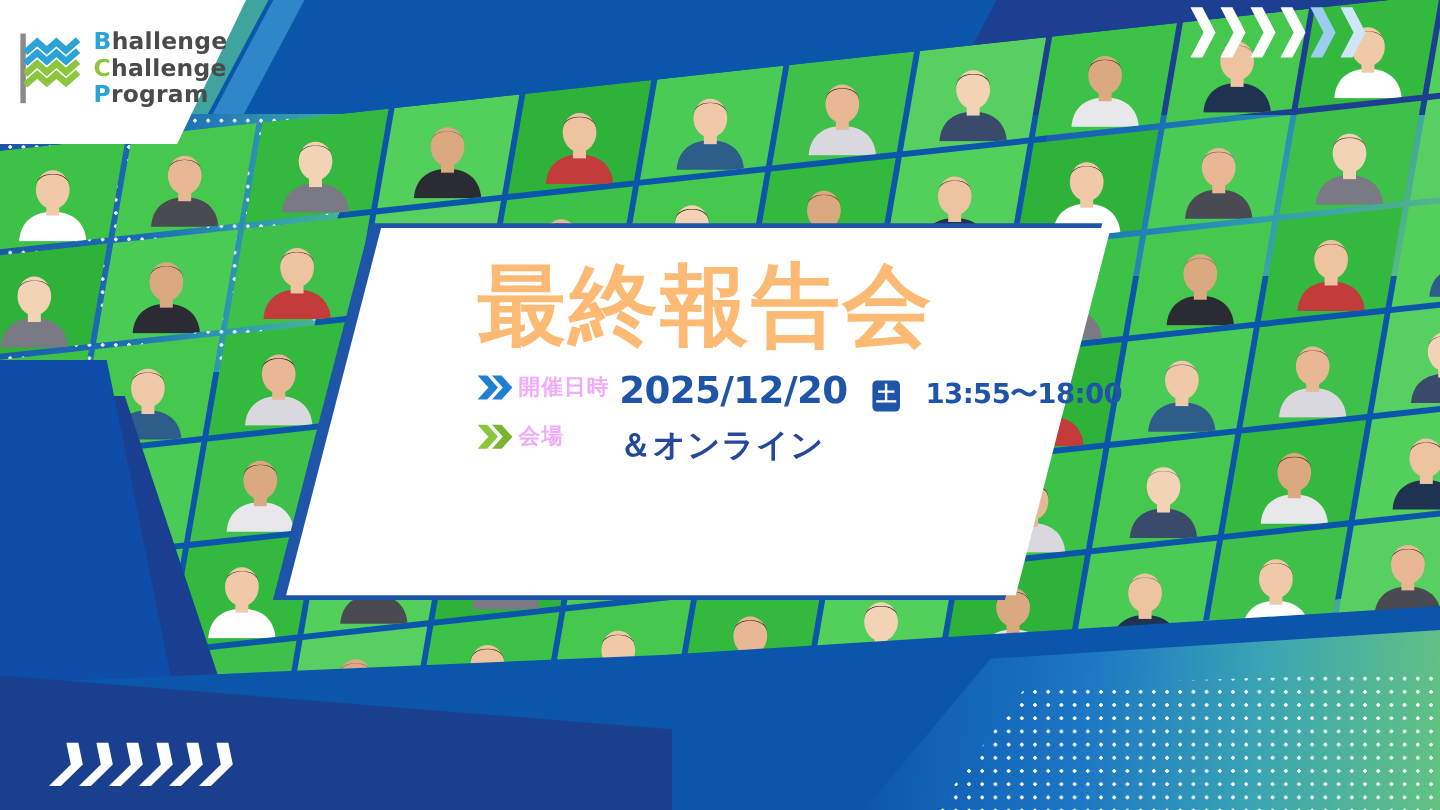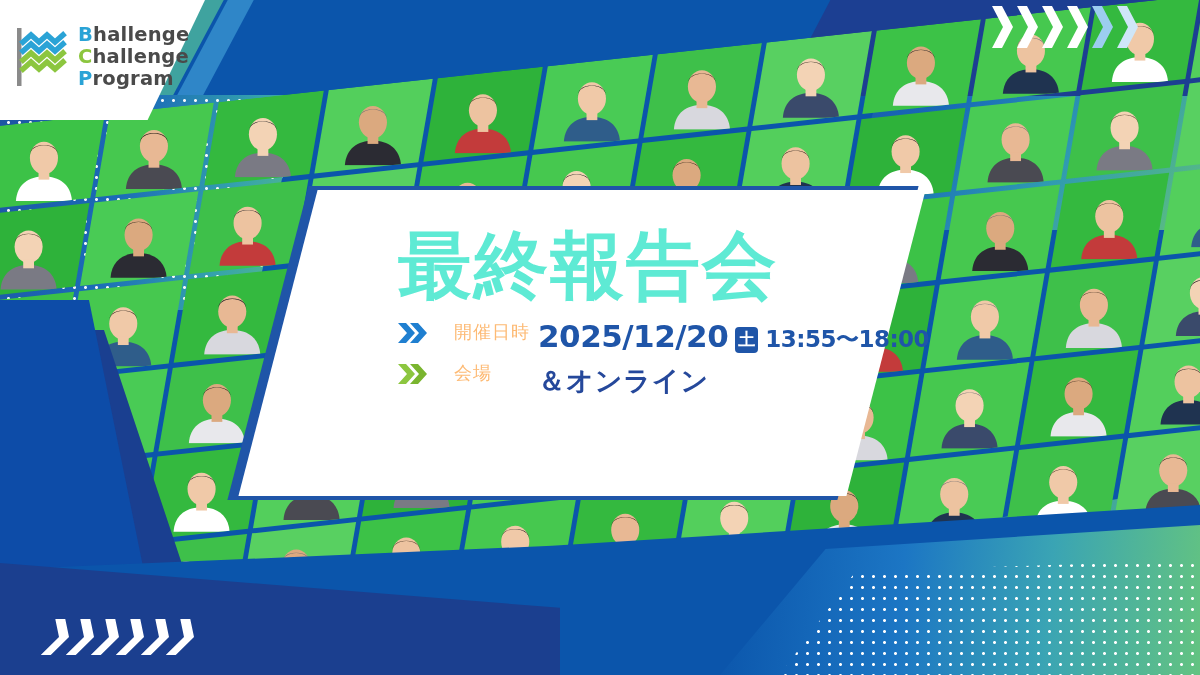--- a/index.html
+++ b/index.html
@@ -213,55 +213,54 @@
     left: 120px; top: 22px;
     width: 470px;
   }
 
   .ev-title {
     font-family: "DejaVu Sans", "Liberation Sans", sans-serif;
     font-weight: 900;
     font-size: 74px;
     line-height: 1;
     letter-spacing: 2px;
-    color: #5eead4;
-    margin: 16px 0 16px 0;
+    color: #fdba74;
+    margin: 6px 0 16px 0;
     white-space: nowrap;
   }
 
   .info-row {
     display: flex;
     align-items: flex-start;
     margin-bottom: 4px;
   }
   .chev-mark {
     flex: none;
     width: 30px;
     height: 22px;
     margin-top: 4px;
     margin-right: 4px;
   }
   .info-label {
     flex: none;
     width: 84px;
     font-family: "DejaVu Sans", sans-serif;
-    font-weight: normal;
+    font-weight: bold;
     font-size: 18px;
-    color: #fdba74;
+    color: #f0abfc;
     letter-spacing: 1px;
     white-space: nowrap;
     padding-top: 2px;
-    margin-left: 22px;
   }
   .info-value { flex: 1; }
 
   .date-line {
     display: flex;
     align-items: baseline;
-    gap: 7px;
+    gap: 21px;
     white-space: nowrap;
   }
   .date-main {
     font-family: "DejaVu Sans", sans-serif;
     font-weight: bold;
     font-size: 31px;
     color: #1f55a8;
     letter-spacing: -0.5px;
   }
   .day-badge {

